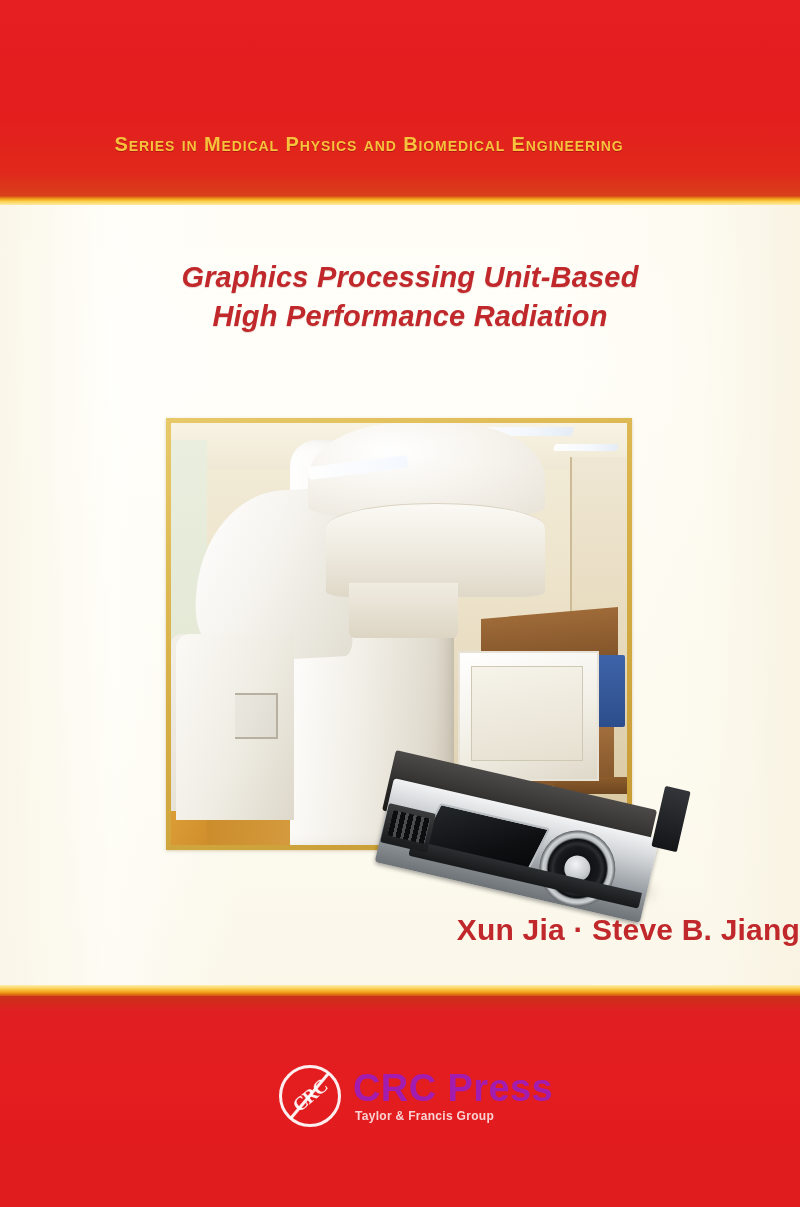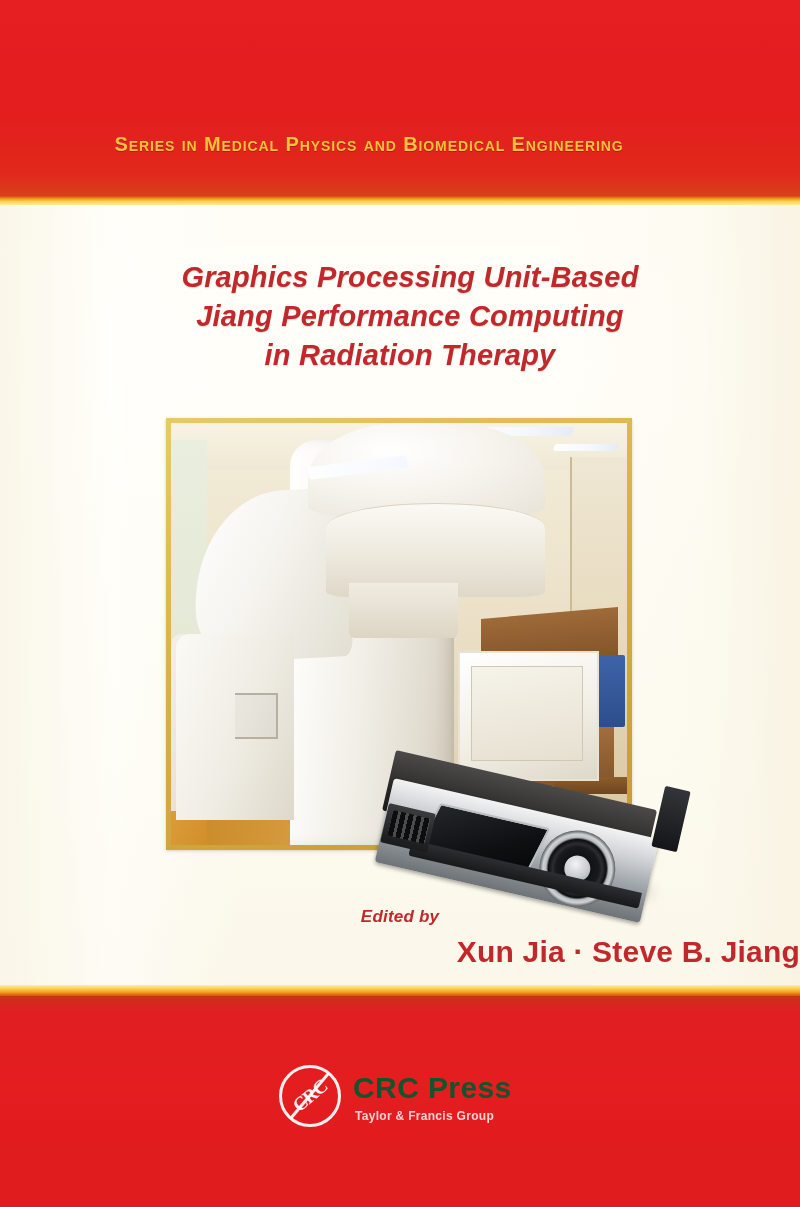--- a/index.html
+++ b/index.html
@@ -478,24 +478,24 @@
     color: rgba(255,255,255,0.93);
     font-family: "Liberation Serif", serif;
     font-weight: bold;
     font-size: 19px;
     letter-spacing: -1px;
     transform: rotate(-40deg);
   }
   .crc-wordmark {
     position: absolute;
     left: 74px; top: 6px;
-    color: #14532d;
-    font-family: "Liberation Sans", sans-serif;
-    font-weight: bold;
-    font-size: 30px;
+    color: #a21caf;
+    font-family: "Liberation Sans", sans-serif;
+    font-weight: bold;
+    font-size: 38px;
     line-height: 38px;
     letter-spacing: 0.4px;
     white-space: nowrap;
   }
   .crc-tagline {
     position: absolute;
     left: 76px; top: 46px;
     color: rgba(255,255,255,0.80);
     font-family: "Liberation Sans", sans-serif;
     font-size: 12px;
@@ -513,22 +513,21 @@
   <div class="band-top"></div>
   <div class="band-top-rule"></div>
   <div class="series-line">Series in Medical Physics and Biomedical Engineering</div>
 
   <div class="field-mid">
     <div class="field-mid-sheen"></div>
   </div>
 
   <div class="title-block">
     <span class="title-line">Graphics Processing Unit-Based</span>
-    <span class="title-line">Jiang Performance Computing</span>
-    <span class="title-line">in Radiation Therapy</span>
+    <span class="title-line">High Performance Radiation</span>
   </div>
 
   <div class="photo-frame">
     <div class="photo">
       <div class="room-wall"></div>
       <div class="room-ceiling"></div>
       <div class="ceil-light cl1"></div>
       <div class="ceil-light cl2"></div>
 
       <div class="wall-left-panel"></div>
@@ -570,21 +569,20 @@
       <div class="gpu-fan-ring"></div>
       <div class="gpu-fan-hub"></div>
     </div>
     <div class="gpu-pcb"></div>
     <div class="gpu-bracket"></div>
     <div class="gpu-bracket-slots"></div>
     <div class="gpu-edge-right"></div>
   </div>
 
   <div class="editors-block">
-    <span class="edited-by">Edited by</span>
     <span class="editor-names">Xun Jia · Steve B. Jiang</span>
   </div>
 
   <div class="band-bot-rule"></div>
   <div class="band-bot"></div>
 
   <div class="crc-logo">
     <div class="crc-mark">
       <div class="crc-mark-ring"></div>
       <div class="crc-mark-slash"></div>

